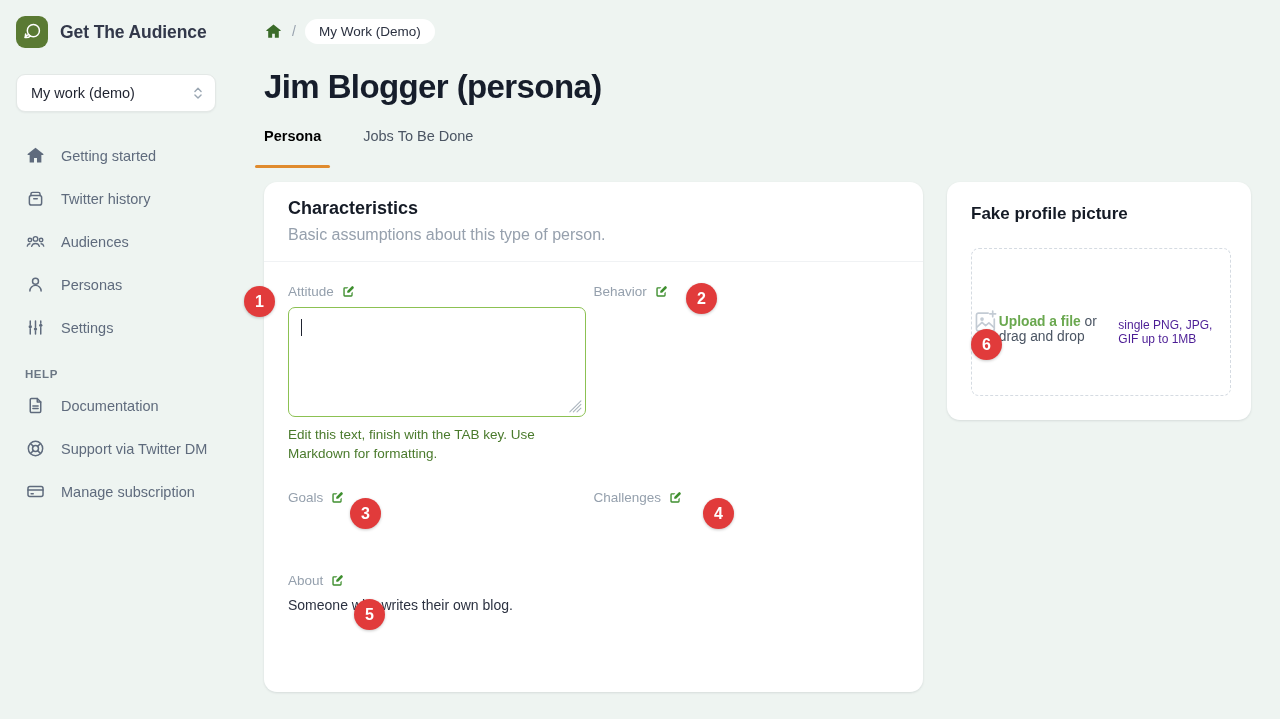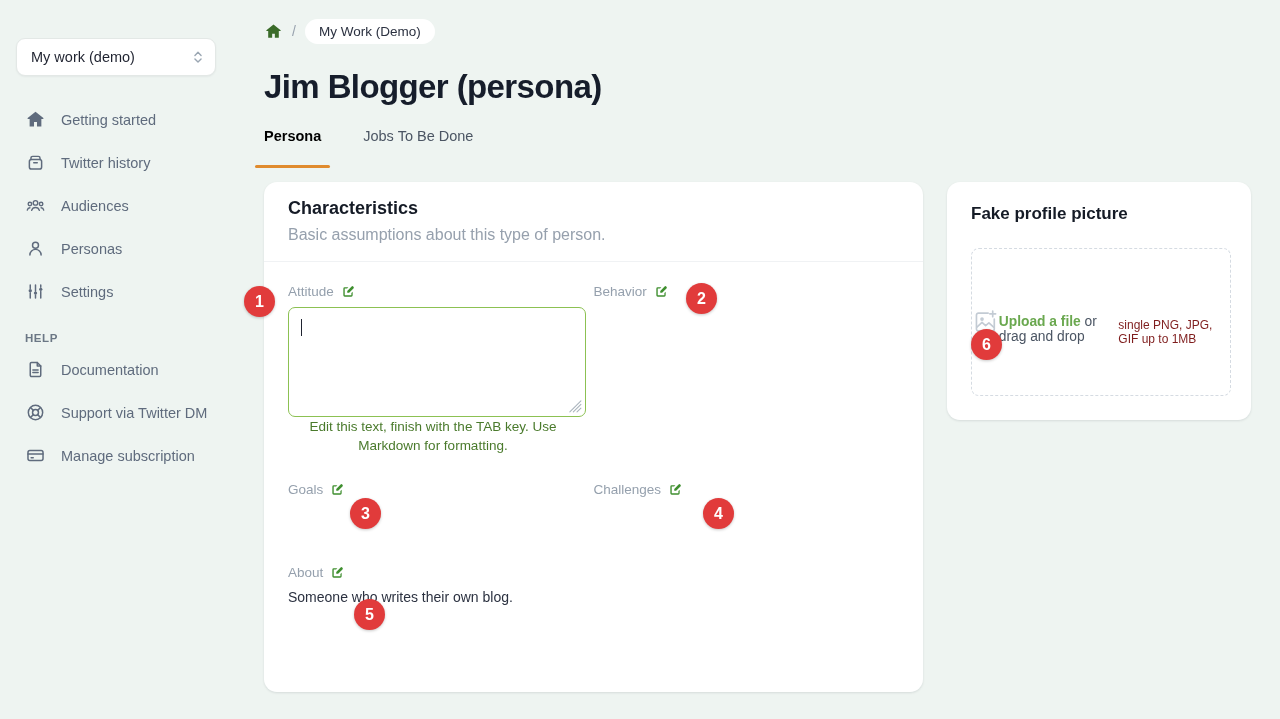--- a/index.html
+++ b/index.html
@@ -89,55 +89,64 @@
   .caret {
     position: absolute; left: 12px; top: 11px; width: 1.4px; height: 17px;
     background: #1f2330; animation: blink 1.06s steps(1,end) infinite;
   }
   @keyframes blink { 0%,49%{opacity:1} 50%,100%{opacity:0} }
   .resize {
     position: absolute; right: 3px; bottom: 3px; width: 13px; height: 13px;
     color: #aab4bd;
   }
   .ta-help {
-    width: 290px; font-size: 13.5px; line-height: 1.42;
+    margin-top: 8px; width: 290px; font-size: 13.5px; line-height: 1.42;
     color: #4a7a2c;
-    text-align: center;
   }
 
   .row2 { margin-top: 27px; }
   .about-wrap { margin-top: 68px; }
   .about-text { margin-top: 9px; font-size: 14px; color: #2b3140; }
 
   
   .card-upload { width: 304px; padding: 22px 20px 24px 24px; position: relative; }
   .upload-title { font-size: 17px; font-weight: bold; color: #151b26; }
   .dropzone {
     margin-top: 24px; height: 148px; border: 1.6px dashed #d5dbe2; border-radius: 8px;
     display: flex; flex-direction: row; align-items: center; justify-content: center;
   }
   .dz-icon { width: 42px; height: 42px; color: #c3cbd4; display: block; }
   .dz-main { margin-top: 14px; font-size: 13.8px; color: #4b5563; }
   .dz-main .lnk { color: #6aa84f; font-weight: bold; }
-  .dz-sub { margin-top: 20px; font-size: 12px; color: #7f1d1d; }
+  .dz-sub { margin-top: 20px; font-size: 12px; color: #4c1d95; }
 
   
   .badge {
     position: absolute; width: 31px; height: 31px; border-radius: 50%;
     background: #e13b3b; color: #fff; font-size: 16px; font-weight: bold;
     display: flex; align-items: center; justify-content: center;
     box-shadow: 0 1px 3px rgba(0,0,0,.22); z-index: 5;
   }
 </style>
 </head>
 <body>
 
 <div class="app">
 
   <aside class="sidebar">
+    <div class="brand">
+      <div class="brand-mark">
+        <svg viewBox="0 0 24 24" width="22" height="22" fill="none" stroke="#fff" stroke-width="1.6">
+          <circle cx="13.5" cy="10.5" r="6.6"></circle>
+          <path d="M8.6 14.8c-1.6.3-3 1.2-3.9 2.5l.3-3.1" stroke-linecap="round" stroke-linejoin="round"></path>
+          <path d="M10.4 16.3c-1.2 1.1-2.9 1.8-4.7 1.8H4.3l1.1-1.6" stroke-linecap="round" stroke-linejoin="round"></path>
+        </svg>
+      </div>
+      <div class="brand-name">Get The Audience</div>
+    </div>
 
     <div class="ws-select">
       <span class="ws-label">My work (demo)</span>
       <svg class="ws-chevrons" viewBox="0 0 16 20" fill="none" stroke="currentColor" stroke-width="1.6" stroke-linecap="round" stroke-linejoin="round">
         <path d="M4.5 8.2L8 4.7l3.5 3.5"></path>
           <path d="M11.5 12.3L8 15.8l-3.5-3.5"></path>
       </svg>
     </div>
 
     <nav class="nav">

